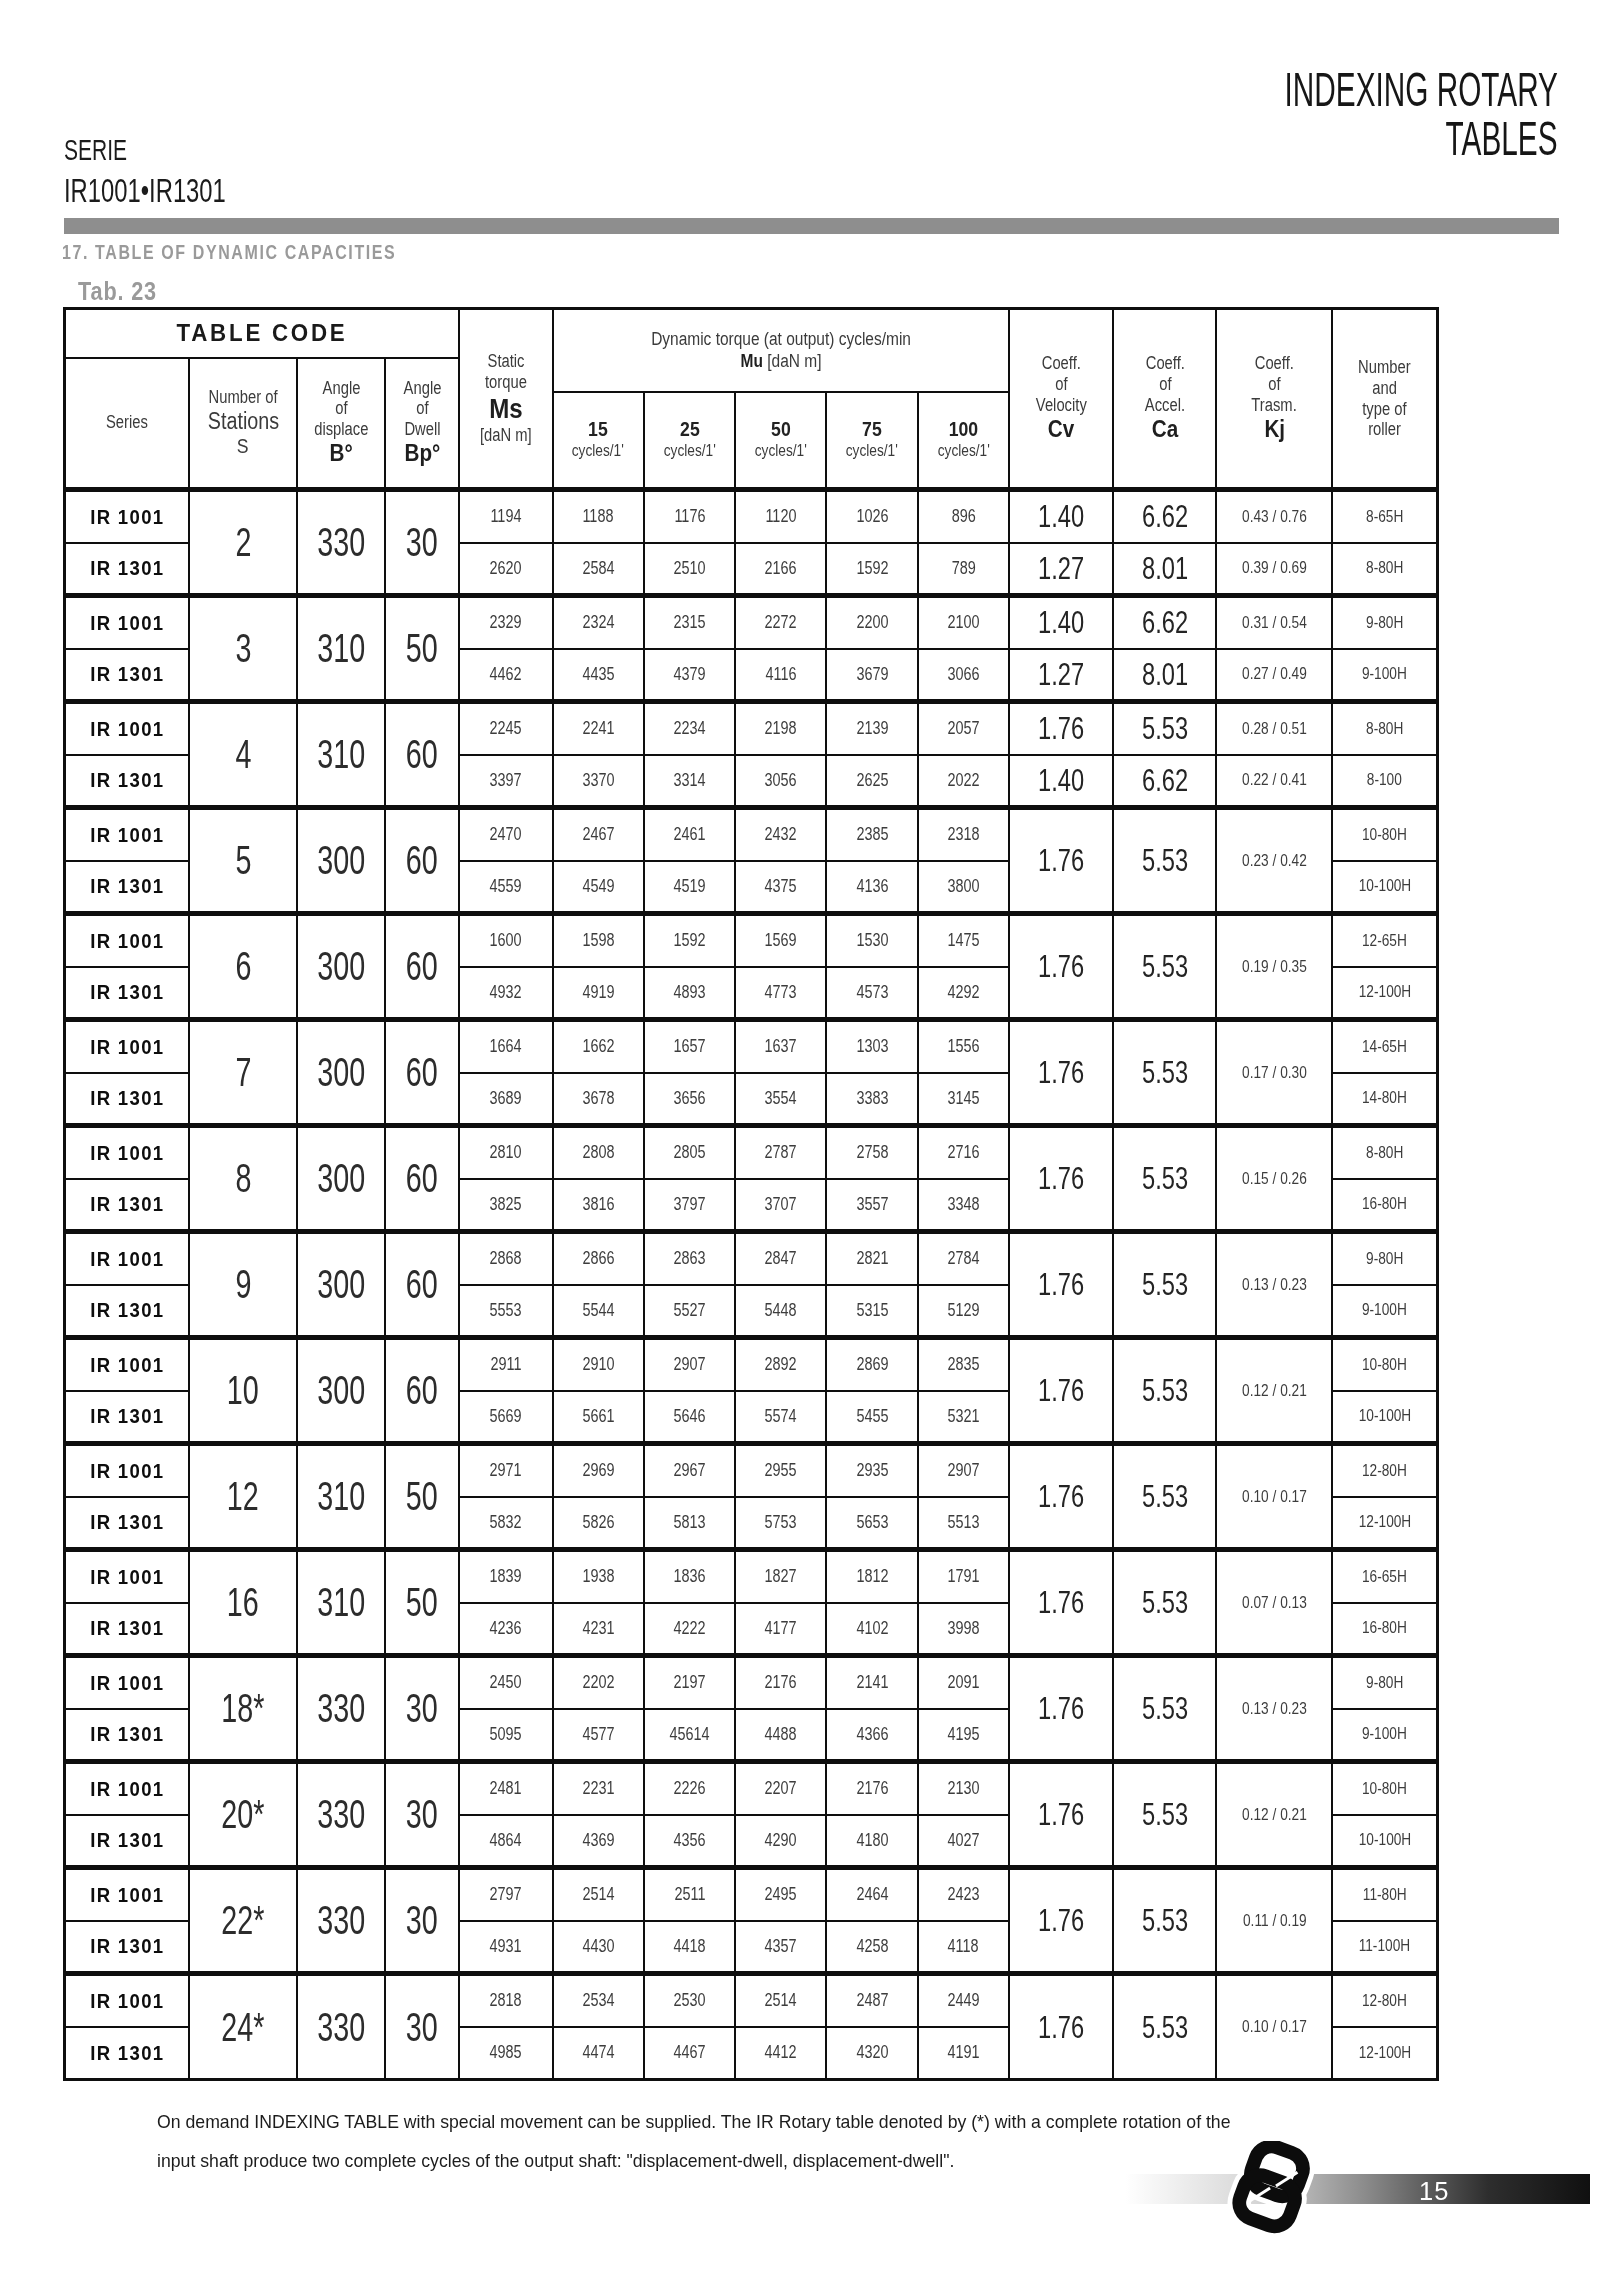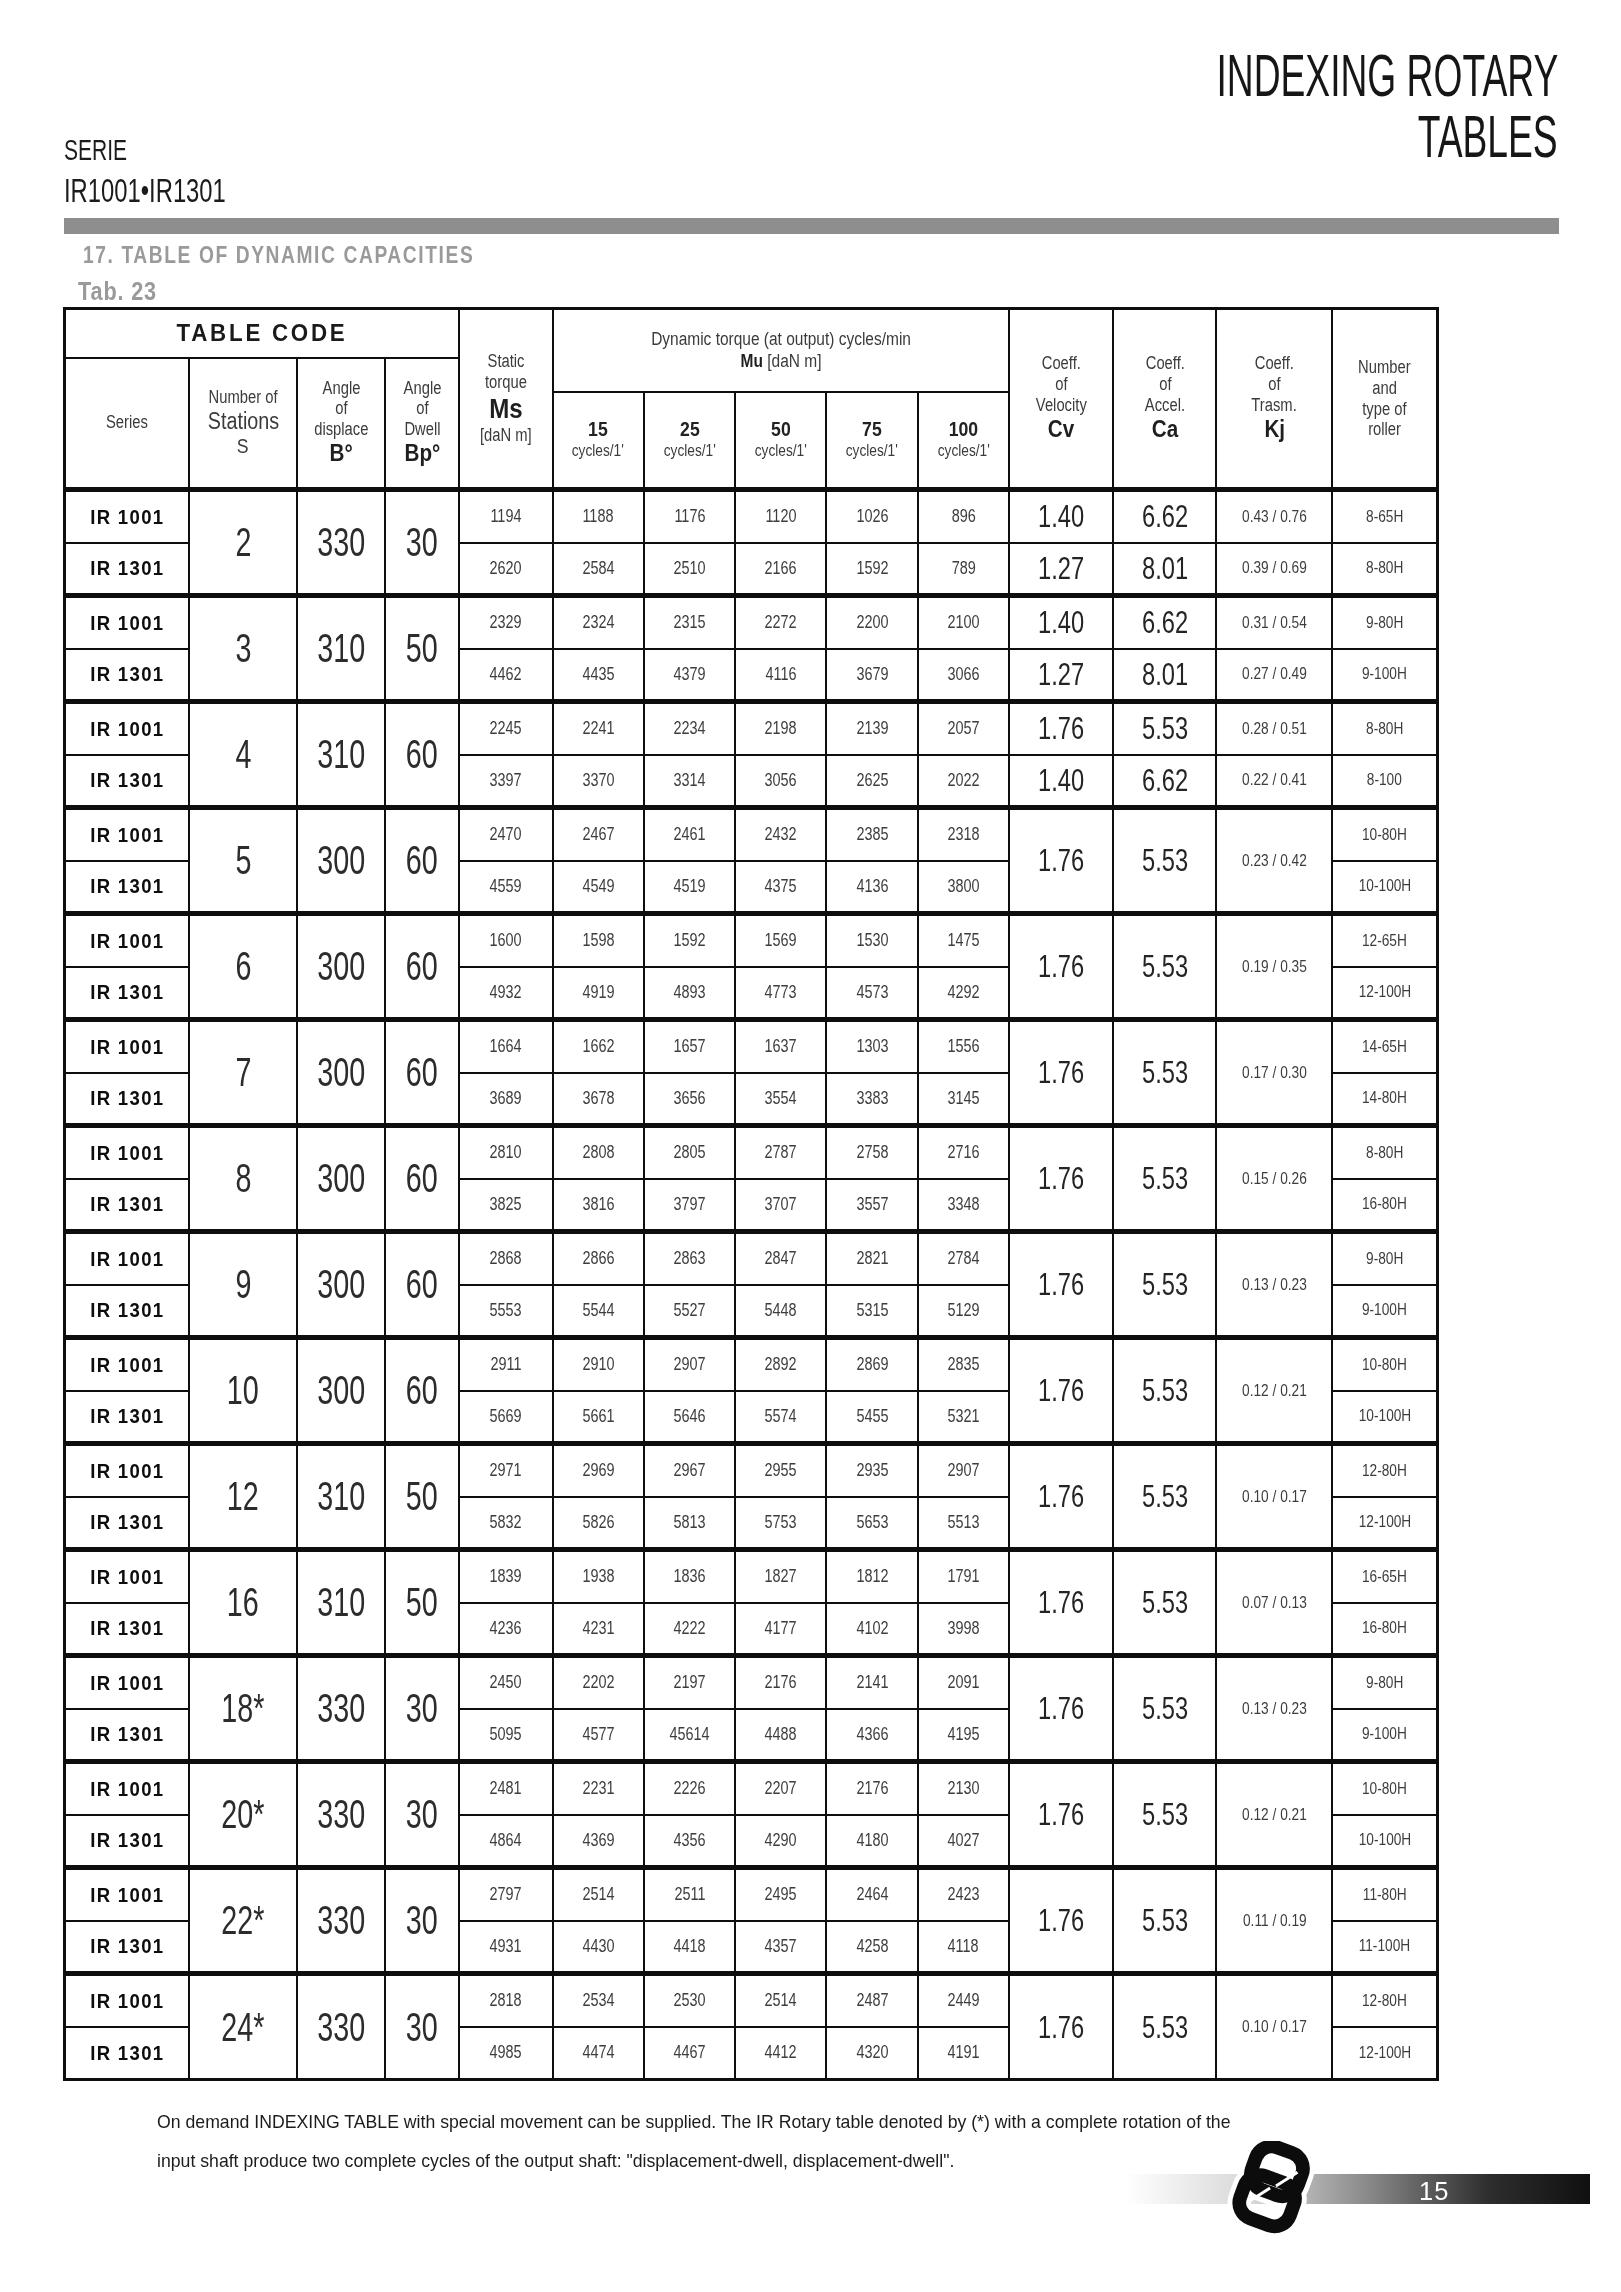--- a/index.html
+++ b/index.html
@@ -5,35 +5,35 @@
   * { box-sizing: border-box; margin: 0; padding: 0; }
   body {
     width: 1621px; height: 2293px; position: relative;
     background: #ffffff; font-family: "Liberation Sans", sans-serif; color: #111;
     overflow: hidden;
   }
   .cx { display: inline-block; white-space: nowrap; }
 
   
   .main-title {
-    position: absolute; top: 45px; right: 63px; text-align: right;
-    font-size: 60px; line-height: 1.02; color: #161616; font-weight: 400;
+    position: absolute; top: 66px; right: 63px; text-align: right;
+    font-size: 48px; line-height: 1.02; color: #161616; font-weight: 400;
   }
   .main-title .line { display: block; }
   .main-title .cx { transform: scaleX(0.62); transform-origin: 100% 50%; }
   .serie-block { position: absolute; top: 131px; left: 64px; color: #1b1b1b; }
   .serie-label { font-size: 30px; line-height: 1.25; }
   .serie-models { font-size: 34px; line-height: 1.25; text-align: right; }
   .serie-block .cx { transform: scaleX(0.70); transform-origin: 0 50%; }
   .gray-bar {
     position: absolute; top: 218px; left: 64px; width: 1495px; height: 15.7px;
     background: #8e8e8e;
   }
   .section-title {
-    position: absolute; top: 241px; left: 83px; font-size: 24px; font-weight: bold;
+    position: absolute; top: 241px; left: 62px; font-size: 20px; font-weight: bold;
     color: #9a9a9a; letter-spacing: 2px;
   }
   .section-title .cx { transform: scaleX(0.80); transform-origin: 0 50%; }
   .tab-label {
     position: absolute; top: 277px; left: 78px; font-size: 25.5px; font-weight: bold;
     color: #9a9a9a; letter-spacing: 1px;
   }
   .tab-label .cx { transform: scaleX(0.85); transform-origin: 0 50%; }
 
   

